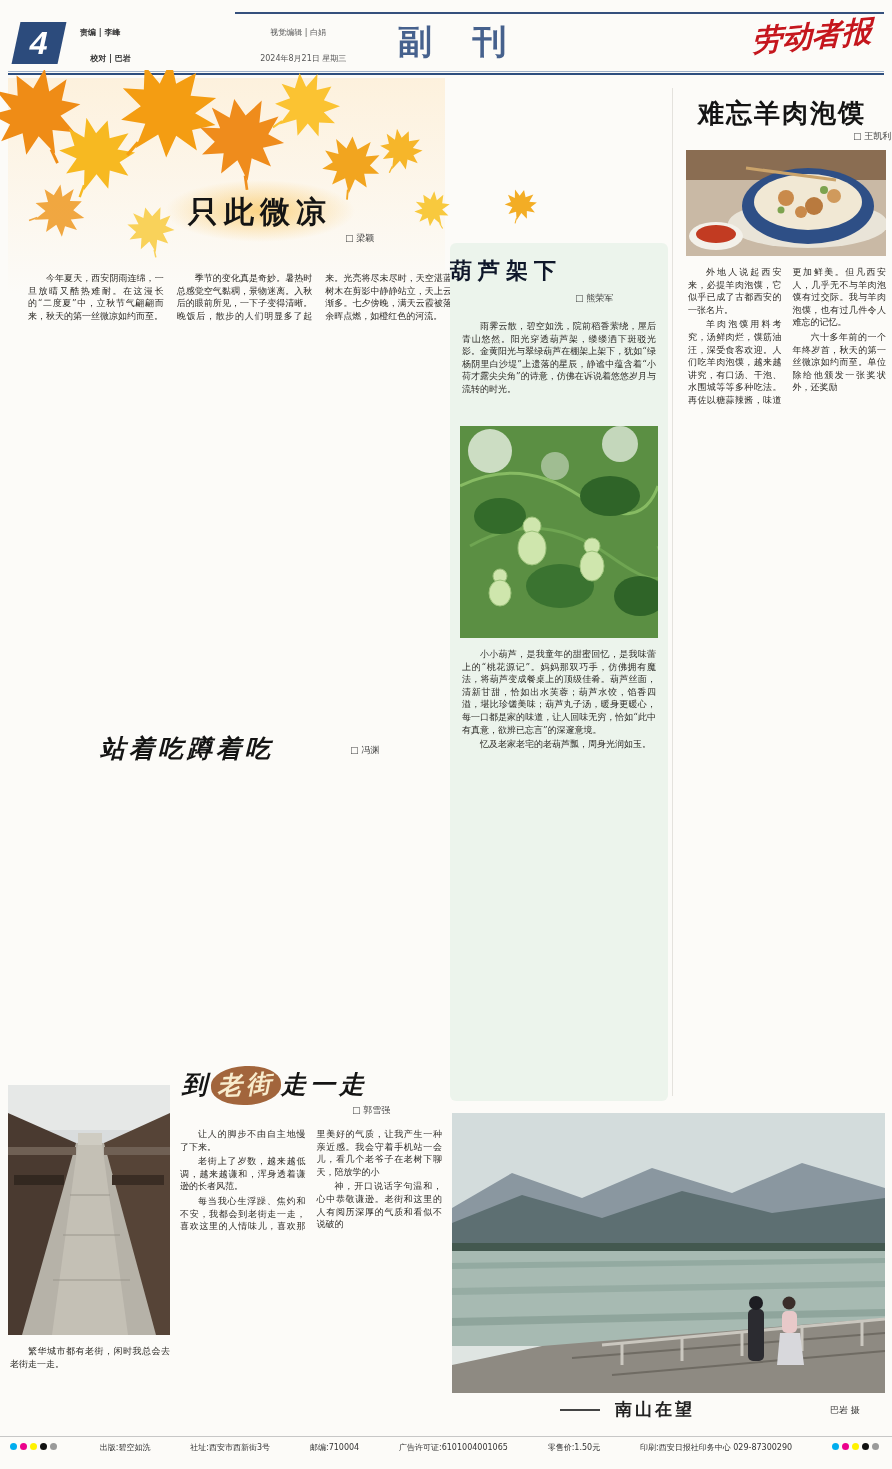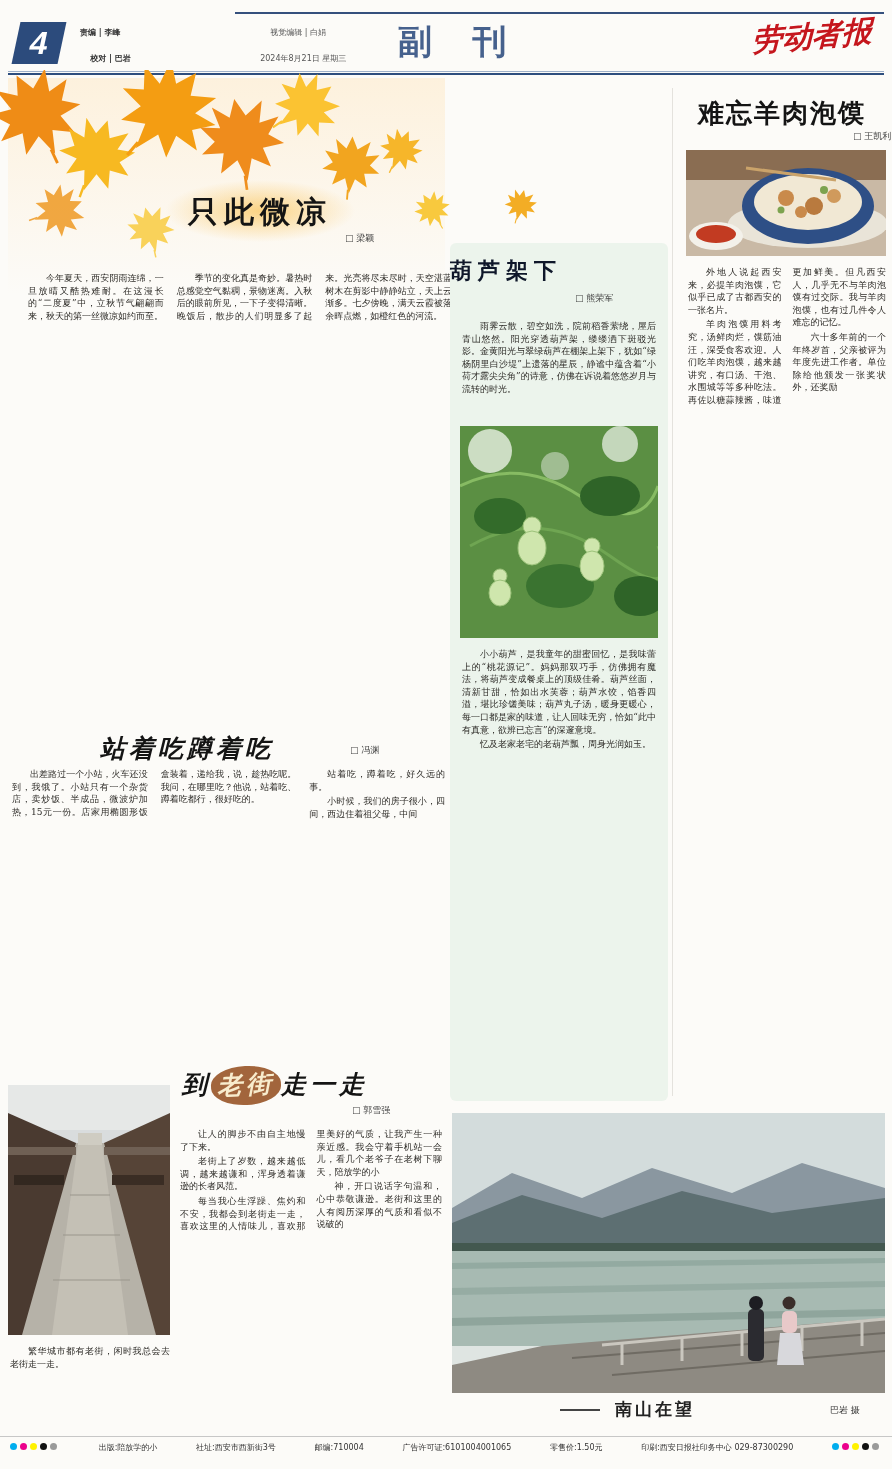--- a/index.html
+++ b/index.html
@@ -79,25 +79,20 @@
   <div class="abs glow" style="left:165px;top:180px;width:190px;height:62px;"></div>
   <div class="abs headline" style="left:188px;top:192px;font-size:30px;letter-spacing:6px;">只此微凉</div>
   <div class="abs byline" style="left:345px;top:232px;">□ 梁颖</div>
   <div class="abs colbody c3" style="left:28px;top:260px;width:433px;height:436px;margin-top:12px;">
     <p>今年夏天，西安阴雨连绵，一旦放晴又酷热难耐。在这漫长的“二度夏”中，立秋节气翩翩而来，秋天的第一丝微凉如约而至。</p>
     <p>季节的变化真是奇妙。暑热时总感觉空气黏稠，景物迷离。入秋后的眼前所见，一下子变得清晰。晚饭后，散步的人们明显多了起来。光亮将尽未尽时，天空湛蓝，树木在剪影中静静站立，天上云朵渐多。七夕傍晚，满天云霞被落日余晖点燃，如橙红色的河流。</p>
   </div>
 
   <div class="abs headline kai" style="left:100px;top:732px;font-size:25px;">站着吃蹲着吃</div>
   <div class="abs byline" style="left:350px;top:744px;">□ 冯渊</div>
-  <div class="abs colbody c3" style="left:12px;top:768px;width:433px;height:288px;">
-    <p>出差路过一个小站，火车还没到，我饿了。小站只有一个杂货店，卖炒饭、半成品，微波炉加热，15元一份。店家用椭圆形饭盒装着，递给我，说，趁热吃呢。我问，在哪里吃？他说，站着吃、蹲着吃都行，很好吃的。</p>
-    <p>站着吃，蹲着吃，好久远的事。</p>
-    <p>小时候，我们的房子很小，四间，西边住着祖父母，中间</p>
-  </div>
 
   <svg class="abs" style="left:8px;top:1085px;" width="162" height="250" viewBox="0 0 162 250">
     <rect width="162" height="250" fill="#d9dcdd"></rect>
     <rect y="0" width="162" height="45" fill="#e6e8e7"></rect>
     <polygon points="0,28 68,58 68,250 0,250" fill="#4a3a30"></polygon>
     <polygon points="162,28 96,58 96,250 162,250" fill="#564437"></polygon>
     <polygon points="68,58 96,58 148,250 14,250" fill="#b6b2a8"></polygon>
     <polygon points="70,58 94,58 120,250 44,250" fill="#c4c0b5"></polygon>
     <line x1="62" y1="110" x2="102" y2="110" stroke="#9a968c" stroke-width="1"></line>
     <line x1="55" y1="150" x2="112" y2="150" stroke="#9a968c" stroke-width="1"></line>
@@ -168,21 +163,21 @@
       <circle cx="115" cy="62" r="6" fill="#c98a4b"></circle>
     <circle cx="138" cy="40" r="4" fill="#7da34f"></circle>
       <circle cx="95" cy="60" r="3.5" fill="#7da34f"></circle>
     <ellipse cx="30" cy="86" rx="27" ry="14" fill="#f3f1ea"></ellipse>
     <ellipse cx="30" cy="84" rx="20" ry="9" fill="#c23b22"></ellipse>
     <line x1="60" y1="18" x2="150" y2="30" stroke="#caa36a" stroke-width="3"></line>
   </svg>
   <div class="abs colbody c2" style="left:688px;top:266px;width:198px;height:828px;">
     <p>外地人说起西安来，必提羊肉泡馍，它似乎已成了古都西安的一张名片。</p>
     <p>羊肉泡馍用料考究，汤鲜肉烂，馍筋油汪，深受食客欢迎。人们吃羊肉泡馍，越来越讲究，有口汤、干泡、水围城等等多种吃法。再佐以糖蒜辣酱，味道更加鲜美。但凡西安人，几乎无不与羊肉泡馍有过交际。我与羊肉泡馍，也有过几件令人难忘的记忆。</p>
-    <p>六十多年前的一个年终岁首，父亲被评为年度先进工作者。单位除给他颁发一张奖状外，还奖励</p>
+    <p>六十多年前的一个年终岁首，秋天的第一丝微凉如约而至。单位除给他颁发一张奖状外，还奖励</p>
   </div>
 
   <svg class="abs" style="left:452px;top:1113px;" width="433" height="280" viewBox="0 0 433 280">
     <rect width="433" height="280" fill="#dfe5e2"></rect>
     <rect width="433" height="95" fill="#d3dcdc"></rect>
     <path d="M0,95 L60,60 L130,85 L200,55 L280,80 L350,50 L433,75 L433,110 L0,110 Z" fill="#8a97a0"></path>
     <path d="M0,110 L70,82 L150,105 L230,78 L320,100 L433,85 L433,135 L0,135 Z" fill="#5d6f72"></path>
     <rect y="130" width="433" height="8" fill="#43584f"></rect>
     <rect y="138" width="433" height="95" fill="#a7bab2"></rect>
     <path d="M0,150 L433,145 L433,150 L0,156 Z" fill="#8aa49a" opacity="0.7"></path>
@@ -209,21 +204,21 @@
   </svg>
   <div class="abs cap-dash" style="left:560px;top:1409px;width:40px;"></div>
   <div class="abs cap-title" style="left:615px;top:1400px;">南山在望</div>
   <div class="abs cap-credit" style="left:830px;top:1404px;">巴岩 摄</div>
 
   <div class="abs" style="left:0;top:1436px;width:892px;height:1px;background:#c7c7c7;"></div>
   <div class="abs footer" style="left:10px;top:1443px;width:872px;">
     <span class="dots">
       <span style="background:#00adee"></span><span style="background:#ec008c"></span><span style="background:#fff200"></span><span style="background:#111"></span><span style="background:#9a9a9a"></span>
     </span>
-    <span>出版:陪放学的小</span>
+    <span>出版:碧空如洗</span>
     <span>社址:西安市西新街3号</span>
     <span>邮编:710004</span>
     <span>广告许可证:6101004001065</span>
     <span>零售价:1.50元</span>
     <span>印刷:西安日报社印务中心 029-87300290</span>
     <span class="dots">
       <span style="background:#00adee"></span><span style="background:#ec008c"></span><span style="background:#fff200"></span><span style="background:#111"></span><span style="background:#9a9a9a"></span>
     </span>
   </div>
 

